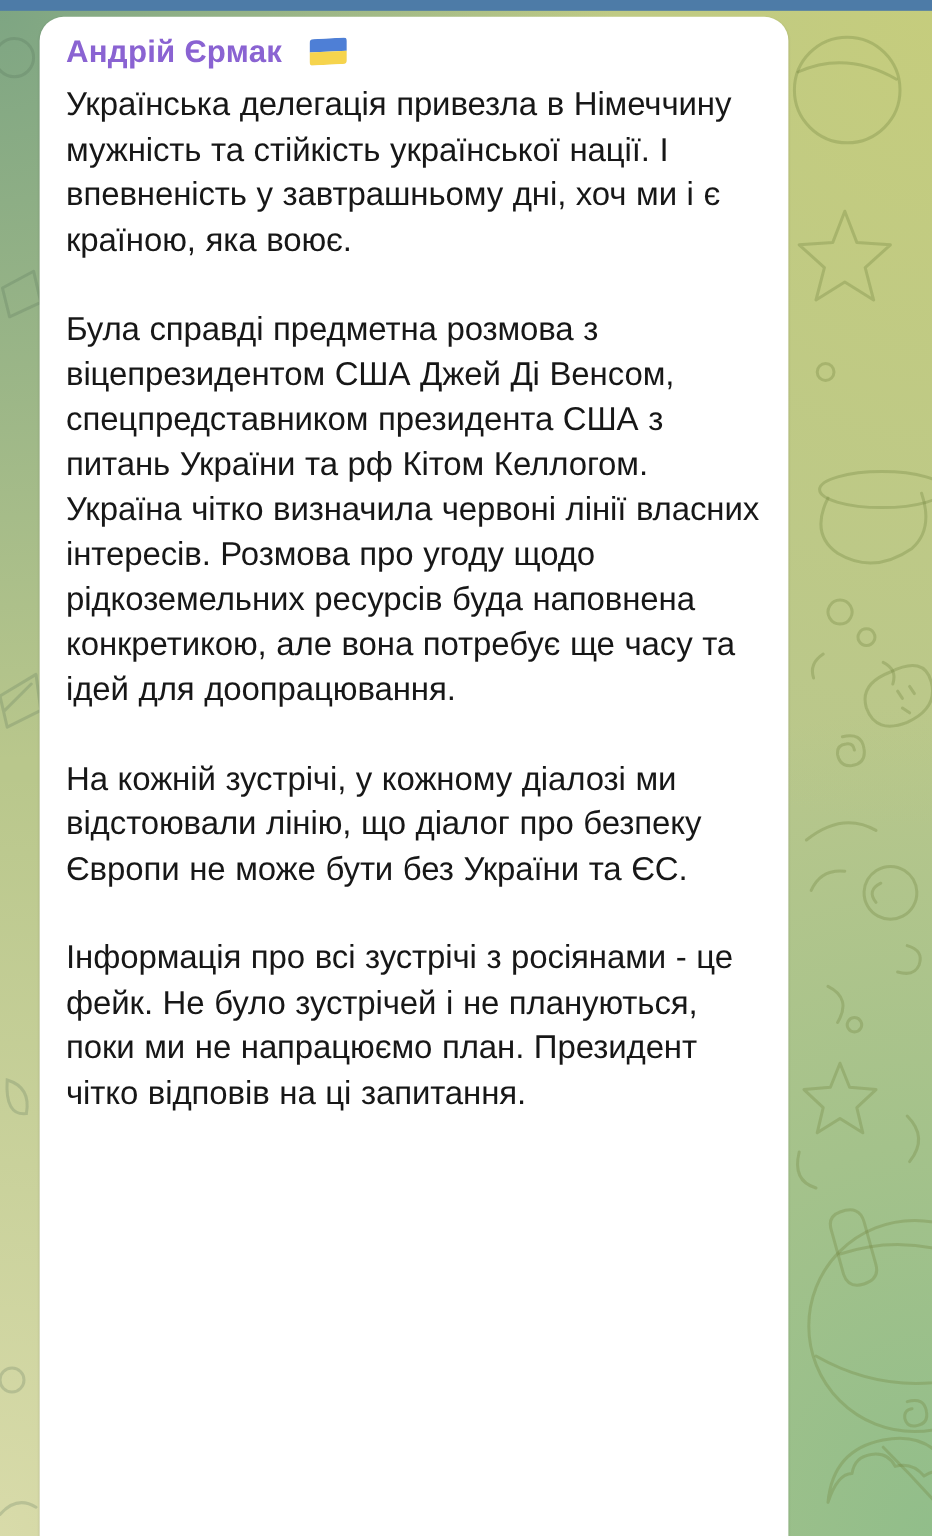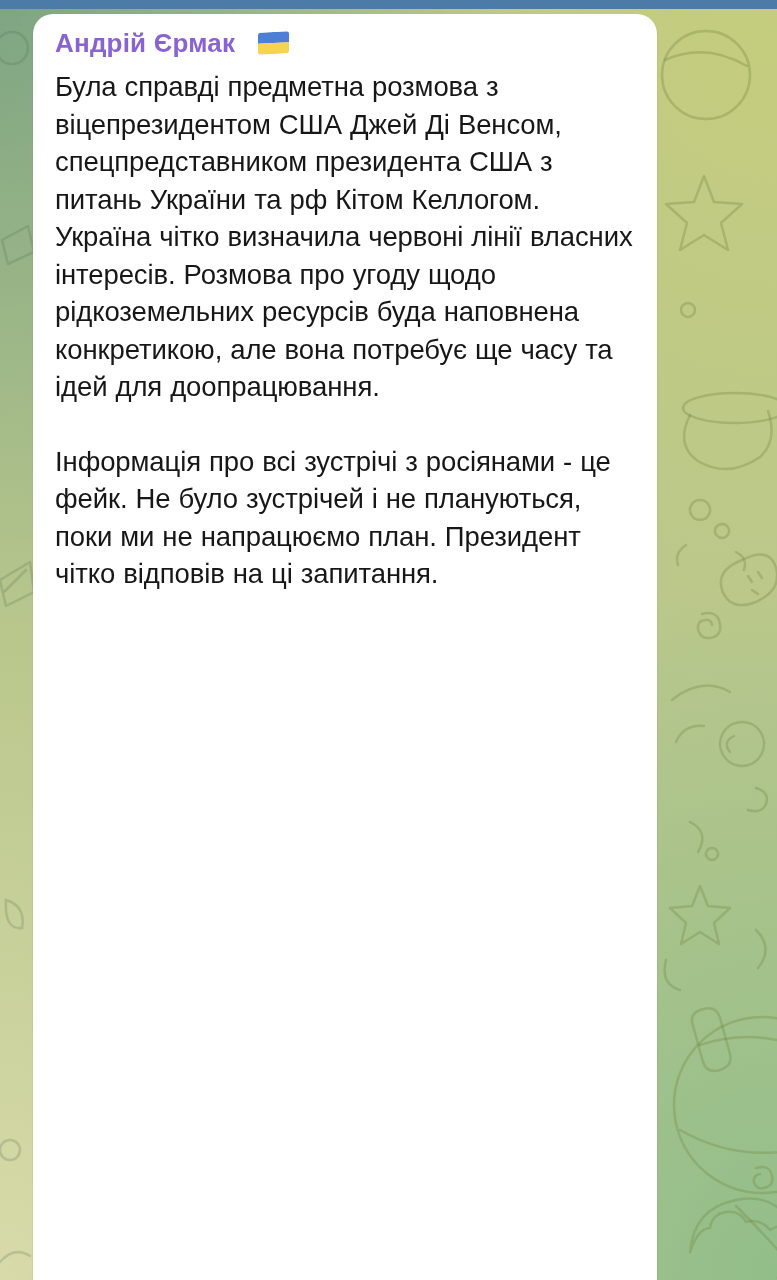--- a/index.html
+++ b/index.html
@@ -133,18 +133,20 @@
 
   <div class="bubble">
     <div class="sender-row">
       <span class="sender-name">Андрій Єрмак</span>
       <span class="flag">
         <span class="flag-top"></span>
         <span class="flag-bottom"></span>
       </span>
     </div>
     <div class="message-text">
+      <p>Українська делегація привезла в Німеччину мужність та стійкість української нації. І впевненість у завтрашньому дні, хоч ми і є країною, яка воює.</p>
       <p>Була справді предметна розмова з віцепрезидентом США Джей Ді Венсом, спецпредставником президента США з питань України та рф Кітом Келлогом. Україна чітко визначила червоні лінії власних інтересів. Розмова про угоду щодо рідкоземельних ресурсів буда наповнена конкретикою, але вона потребує ще часу та ідей для доопрацювання.</p>
+      <p>На кожній зустрічі, у кожному діалозі ми відстоювали лінію, що діалог про безпеку Європи не може бути без України та ЄС.</p>
       <p>Інформація про всі зустрічі з росіянами - це фейк. Не було зустрічей і не плануються, поки ми не напрацюємо план. Президент чітко відповів на ці запитання.</p>
     </div>
   </div>
 
 </div>
 
 </body></html>

